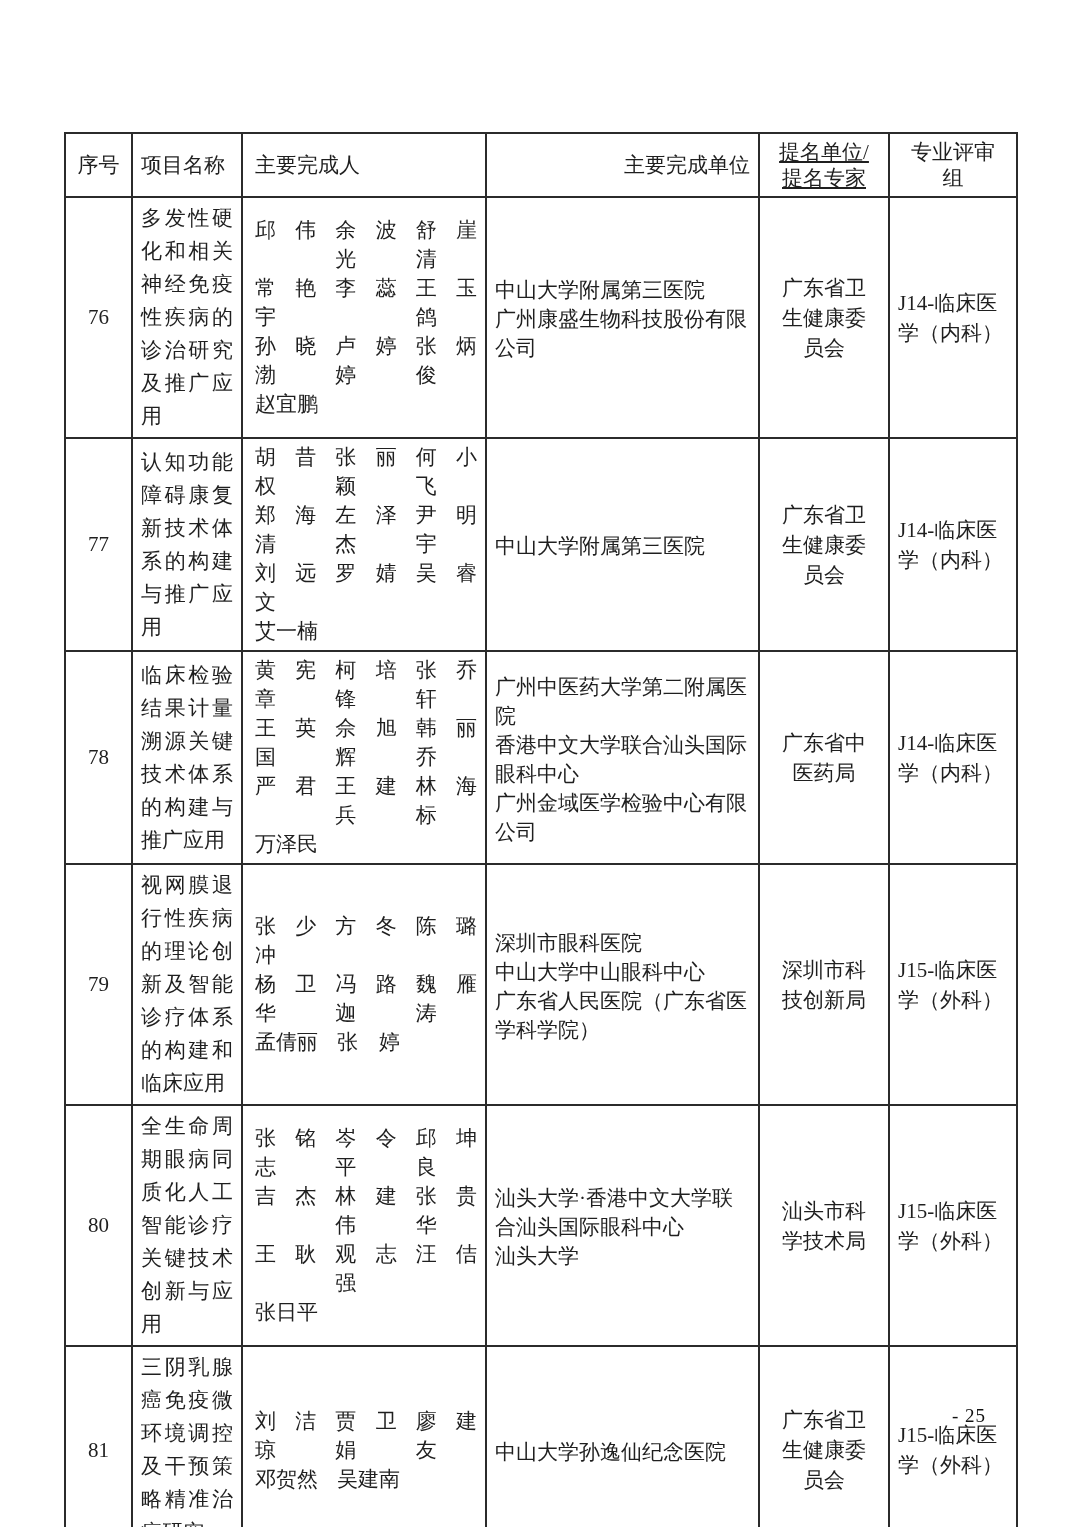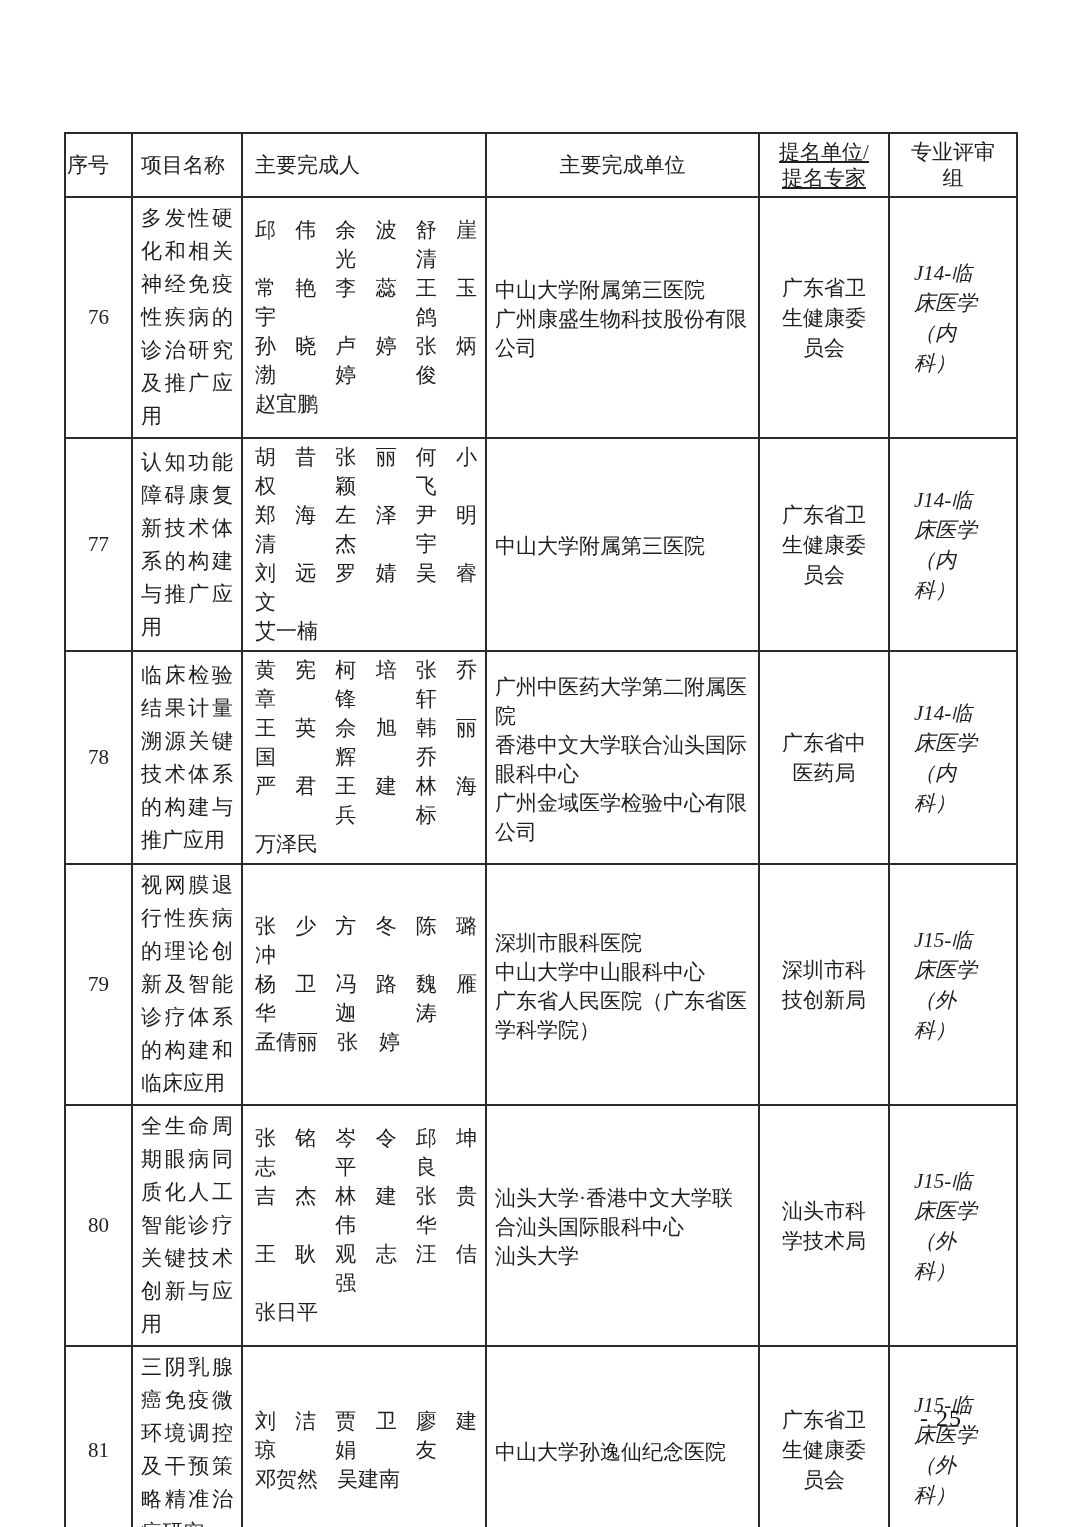--- a/index.html
+++ b/index.html
@@ -15,24 +15,24 @@
   }
   table.projects td, table.projects th{
     border:2px solid var(--border,#2b2b2b);
     vertical-align:middle;
     font-size:21px;
     font-weight:normal;
     overflow:hidden;
   }
   thead tr{height:64px;}
   th{line-height:26px;}
-  th.h-no{text-align:left;font-weight:bold;border-radius:15px;}
+  th.h-no{text-align:center;font-weight:bold;border-radius:15px;}
   th.h-title{text-align:left;padding:0 8px;font-weight:bold;}
   th.h-persons{text-align:left;padding:0 12px;font-weight:bold;margin-left:16px;}
-  th.h-units{text-align:center;padding:8px 8px;font-weight:bold;}
+  th.h-units{text-align:right;padding:8px 8px;font-weight:bold;}
   th.h-nom{text-align:center;padding:0 4px;font-weight:bold;text-decoration:underline;}
   th.h-panel{text-align:center;padding:0 14px;font-weight:bold;}
   tbody tr:nth-child(1){height:196px;}
   tbody tr:nth-child(2){height:166px;}
   tbody tr:nth-child(3){height:173px;}
   tbody tr:nth-child(4){height:197px;}
   tbody tr:nth-child(5){height:200px;}
   tbody tr:nth-child(6){height:172px;}
   td.c-no{text-align:center;border-radius:9px;}
   td.c-title{
@@ -41,24 +41,24 @@
   }
   td.c-persons{padding:4px 8px 4px 12px;line-height:29px;}
   .person-line{display:flex;gap:19px;}
   .person-name{
     display:inline-block;width:63px;
     text-align:justify;text-align-last:justify;
   }
   td.c-units{padding:8px 6px 4px 8px;line-height:29px;text-align:left;margin-top:44px;}
   .unit-line{display:block;}
   td.c-nom{text-align:center;padding:0 22px;line-height:30px;}
-  td.c-panel{text-align:left;padding:0 24px;line-height:30px;font-style:italic;}
+  td.c-panel{text-align:left;padding:0 8px;line-height:30px;}
   .page-number{
-    position:absolute;left:920px;top:1405px;
-    font-size:24px;letter-spacing:1px;color:#111;
+    position:absolute;left:952px;top:1405px;
+    font-size:19px;letter-spacing:1px;color:#111;
   }
 </style>
 </head>
 <body>
 
 <div class="page">
 
   <table class="projects">
     <colgroup>
       <col style="width:67px">

